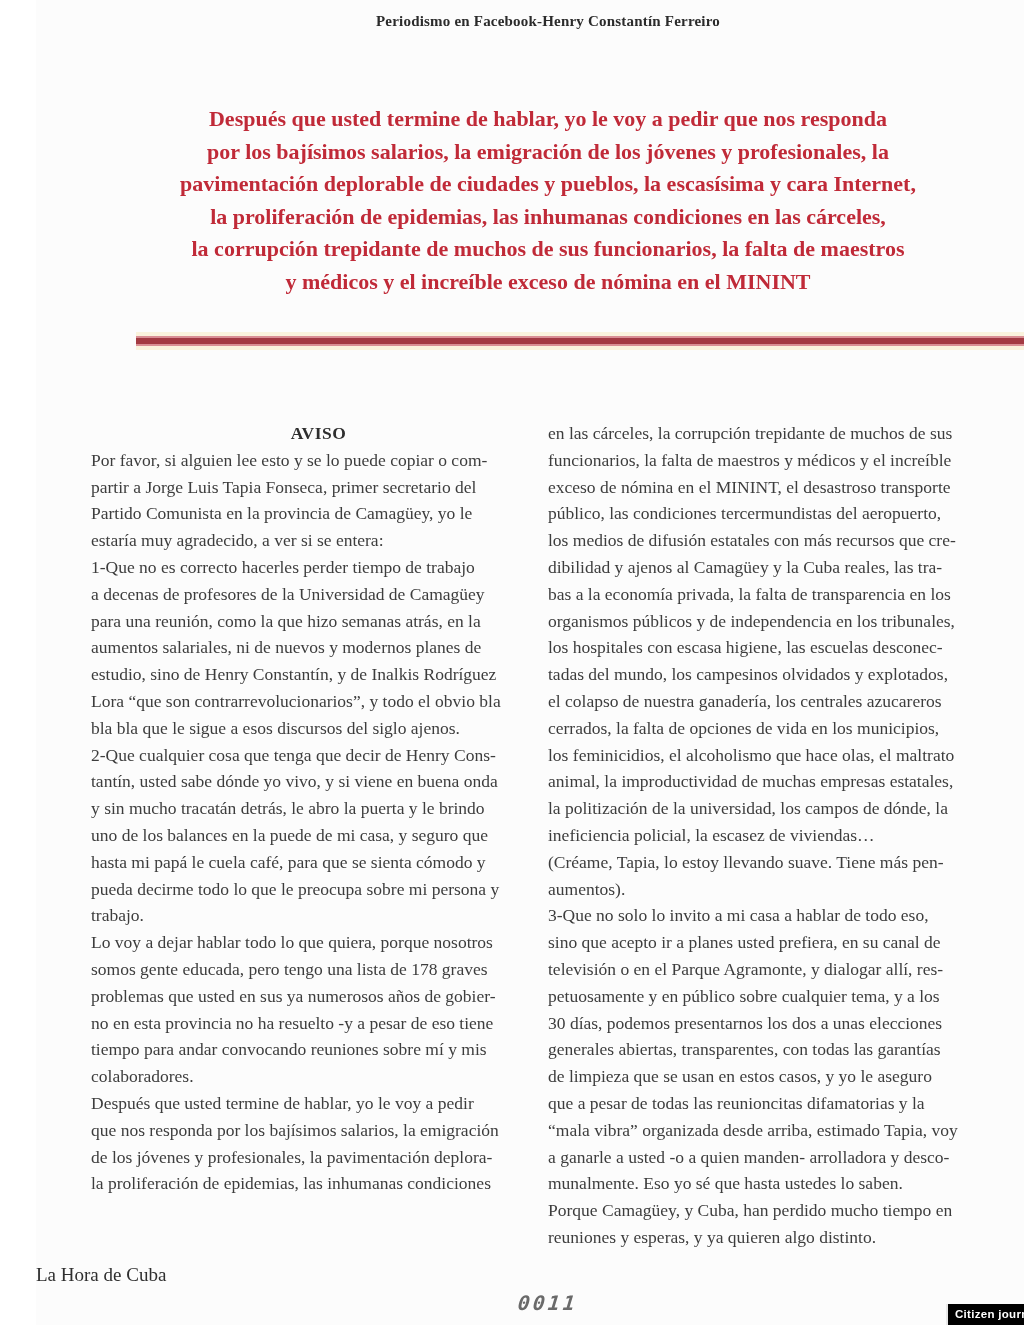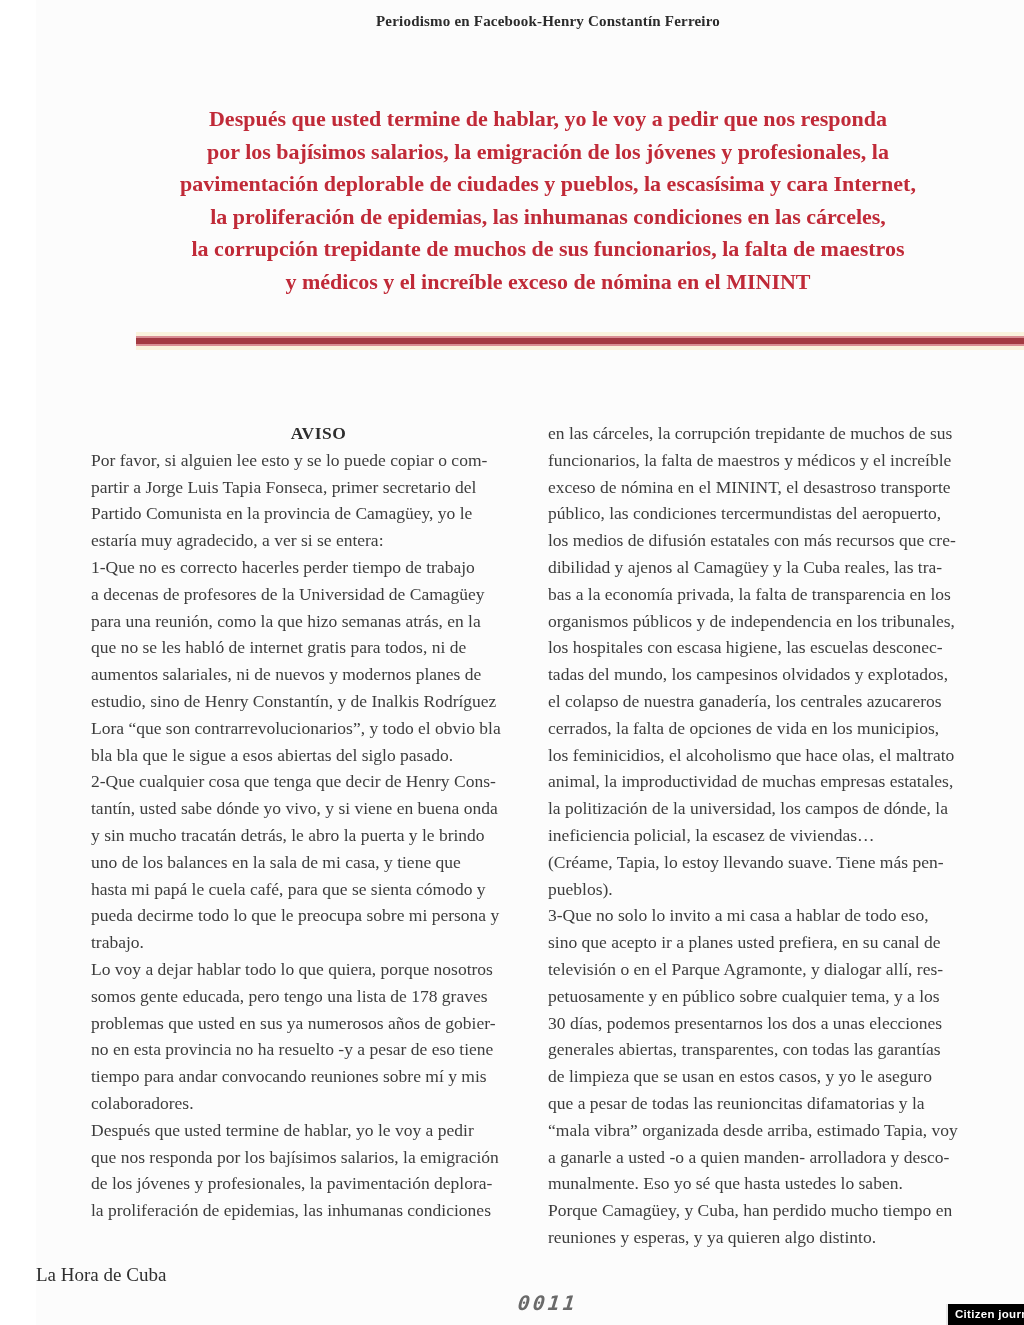--- a/index.html
+++ b/index.html
@@ -123,29 +123,28 @@
     <div class="col col-left">
       <div class="aviso-heading">AVISO</div>
       <div>
           <div class="line">Por favor, si alguien lee esto y se lo puede copiar o com-</div>
           <div class="line">partir a Jorge Luis Tapia Fonseca, primer secretario del</div>
           <div class="line">Partido Comunista en la provincia de Camagüey, yo le</div>
           <div class="line">estaría muy agradecido, a ver si se entera:</div>
           <div class="line">1-Que no es correcto hacerles perder tiempo de trabajo</div>
           <div class="line">a decenas de profesores de la Universidad de Camagüey</div>
           <div class="line">para una reunión, como la que hizo semanas atrás, en la</div>
-          <div class="line">que no se les habló de internet gratis para todos, ni de</div>
           <div class="line">aumentos salariales, ni de nuevos y modernos planes de</div>
           <div class="line">estudio, sino de Henry Constantín, y de Inalkis Rodríguez</div>
           <div class="line">Lora “que son contrarrevolucionarios”, y todo el obvio bla</div>
-          <div class="line">bla bla que le sigue a esos abiertas del siglo pasado.</div>
+          <div class="line">bla bla que le sigue a esos discursos del siglo ajenos.</div>
           <div class="line">2-Que cualquier cosa que tenga que decir de Henry Cons-</div>
           <div class="line">tantín, usted sabe dónde yo vivo, y si viene en buena onda</div>
           <div class="line">y sin mucho tracatán detrás, le abro la puerta y le brindo</div>
-          <div class="line">uno de los balances en la sala de mi casa, y tiene que</div>
+          <div class="line">uno de los balances en la puede de mi casa, y seguro que</div>
           <div class="line">hasta mi papá le cuela café, para que se sienta cómodo y</div>
           <div class="line">pueda decirme todo lo que le preocupa sobre mi persona y</div>
           <div class="line">trabajo.</div>
           <div class="line">Lo voy a dejar hablar todo lo que quiera, porque nosotros</div>
           <div class="line">somos gente educada, pero tengo una lista de 178 graves</div>
           <div class="line">problemas que usted en sus ya numerosos años de gobier-</div>
           <div class="line">no en esta provincia no ha resuelto -y a pesar de eso tiene</div>
           <div class="line">tiempo para andar convocando reuniones sobre mí y mis</div>
           <div class="line">colaboradores.</div>
           <div class="line">Después que usted termine de hablar, yo le voy a pedir</div>
@@ -166,21 +165,21 @@
           <div class="line">organismos públicos y de independencia en los tribunales,</div>
           <div class="line">los hospitales con escasa higiene, las escuelas desconec-</div>
           <div class="line">tadas del mundo, los campesinos olvidados y explotados,</div>
           <div class="line">el colapso de nuestra ganadería, los centrales azucareros</div>
           <div class="line">cerrados, la falta de opciones de vida en los municipios,</div>
           <div class="line">los feminicidios, el alcoholismo que hace olas, el maltrato</div>
           <div class="line">animal, la improductividad de muchas empresas estatales,</div>
           <div class="line">la politización de la universidad, los campos de dónde, la</div>
           <div class="line">ineficiencia policial, la escasez de viviendas…</div>
           <div class="line">(Créame, Tapia, lo estoy llevando suave. Tiene más pen-</div>
-          <div class="line">pueblos).</div>
+          <div class="line">aumentos).</div>
           <div class="line">3-Que no solo lo invito a mi casa a hablar de todo eso,</div>
           <div class="line">sino que acepto ir a planes usted prefiera, en su canal de</div>
           <div class="line">televisión o en el Parque Agramonte, y dialogar allí, res-</div>
           <div class="line">petuosamente y en público sobre cualquier tema, y a los</div>
           <div class="line">30 días, podemos presentarnos los dos a unas elecciones</div>
           <div class="line">generales abiertas, transparentes, con todas las garantías</div>
           <div class="line">de limpieza que se usan en estos casos, y yo le aseguro</div>
           <div class="line">que a pesar de todas las reunioncitas difamatorias y la</div>
           <div class="line">“mala vibra” organizada desde arriba, estimado Tapia, voy</div>
           <div class="line">a ganarle a usted -o a quien manden- arrolladora y desco-</div>

